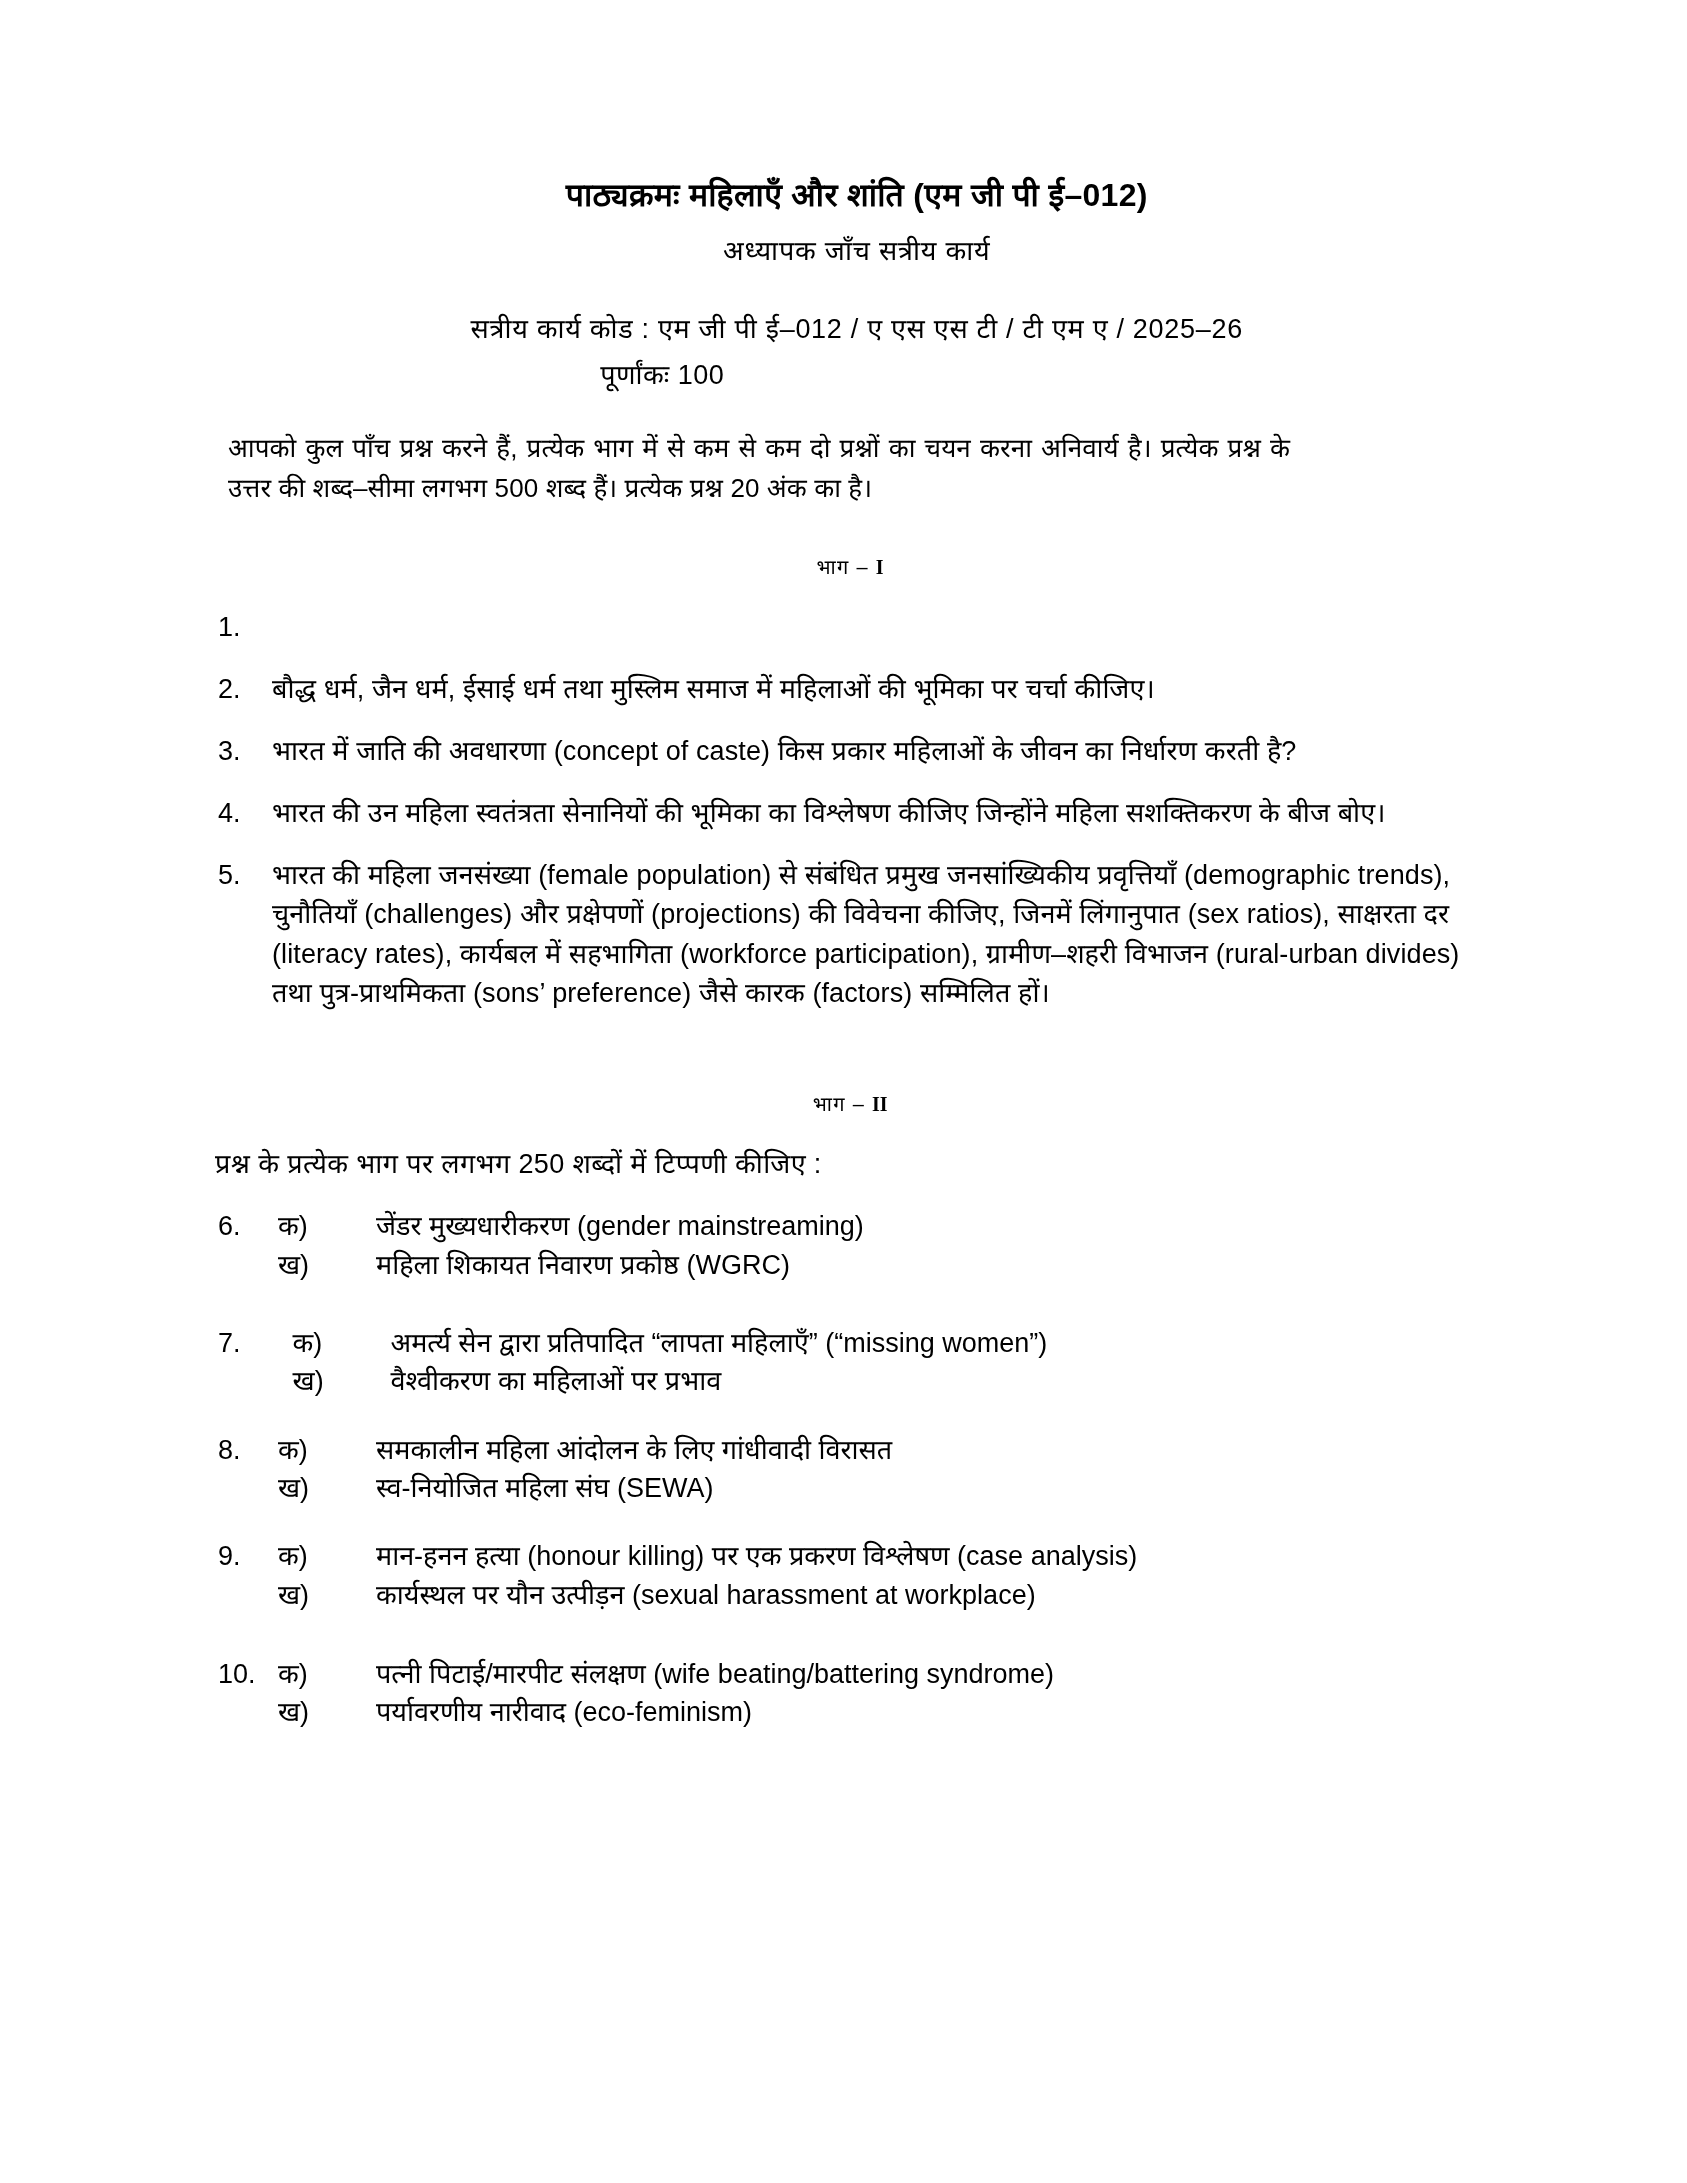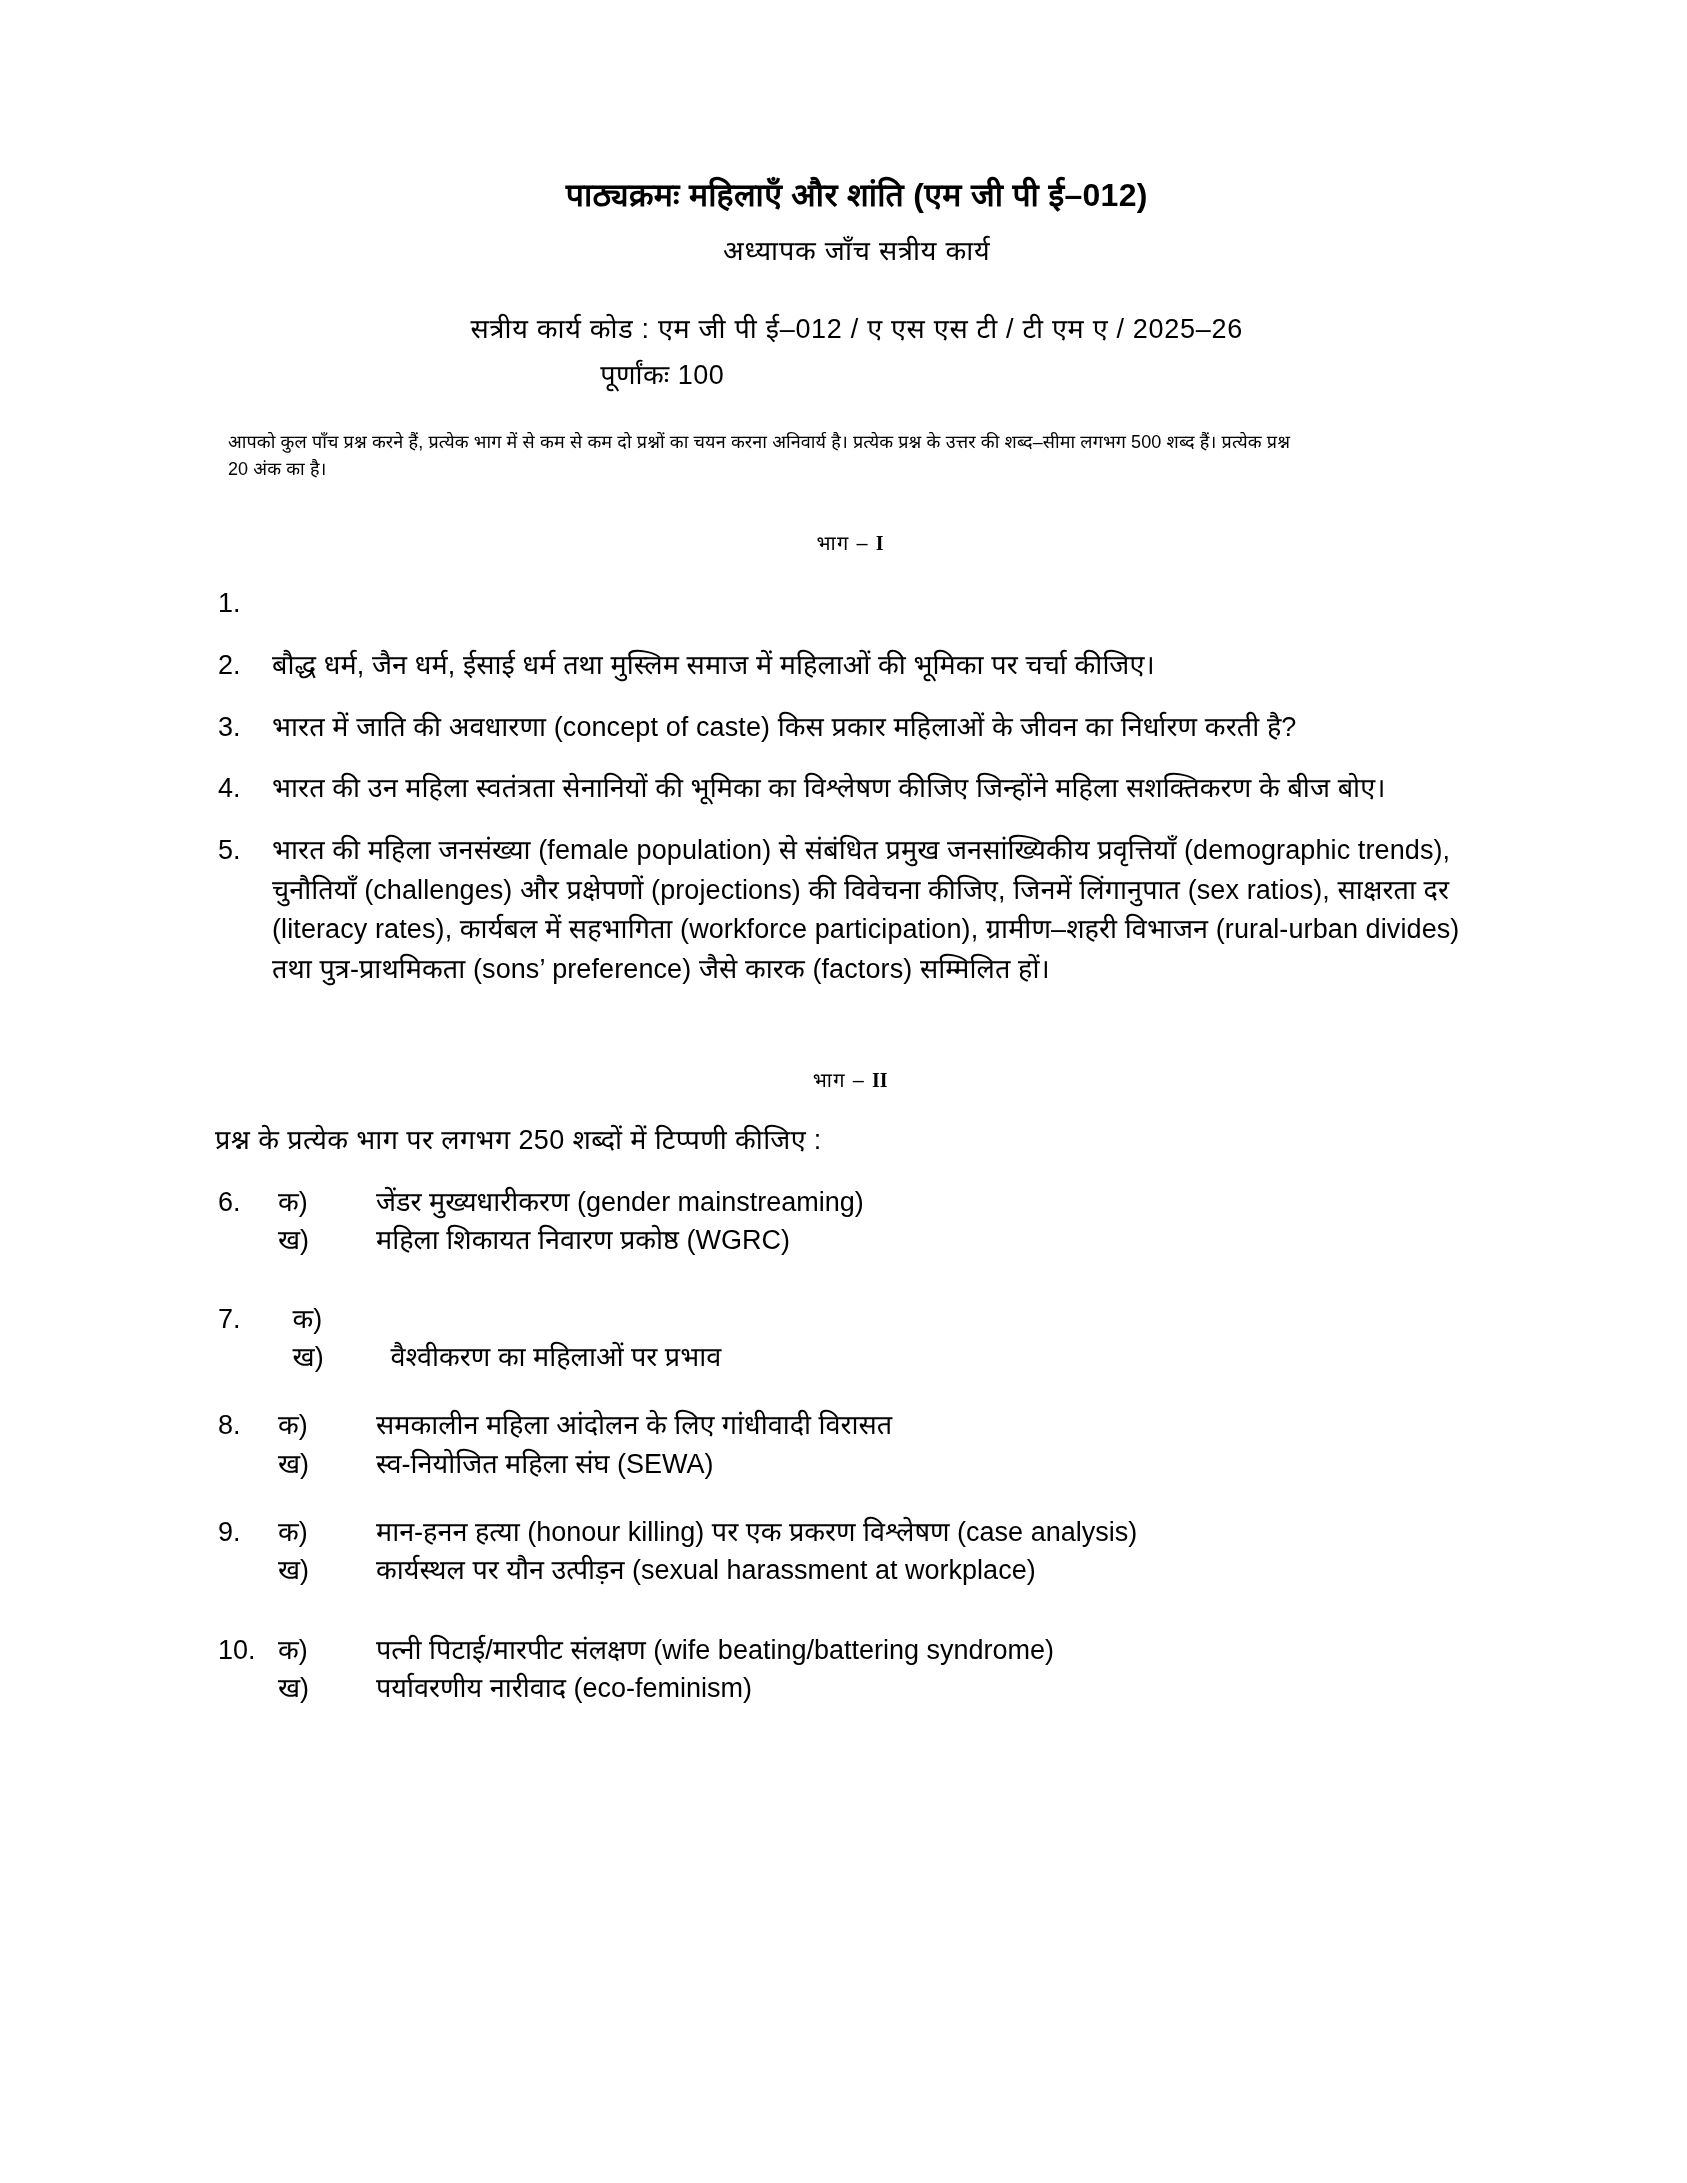--- a/index.html
+++ b/index.html
@@ -58,21 +58,21 @@
     font-size: 27px;
     margin: 9.3px 0 0 0;
     text-align: center;
     padding-right: 389px;
     letter-spacing: 0.5px;
   }
 
   
   .instructions {
     margin: 37px 397px 0 228px;
-    font-size: 18px;
+    font-size: 26px;
     line-height: 1.52;
     text-align: justify;
     text-justify: inter-word;
     letter-spacing: 0.1px;
   }
 
   
   .part-heading {
     text-align: center;
     font-size: 20px;
@@ -201,20 +201,21 @@
         <div class="sg-num blank">.</div>
         <div class="sg-label">ख)</div>
         <div class="sg-text">महिला शिकायत निवारण प्रकोष्ठ (WGRC)</div>
       </div>
     </div>
 
     <div class="sub-group indent" style="margin-top:40px;">
       <div class="sub-row">
         <div class="sg-num">7.</div>
         <div class="sg-label">क)</div>
+        <div class="sg-text">अमर्त्य सेन द्वारा प्रतिपादित “लापता महिलाएँ” (“missing women”)</div>
       </div>
       <div class="sub-row">
         <div class="sg-num blank">.</div>
         <div class="sg-label">ख)</div>
         <div class="sg-text">वैश्वीकरण का महिलाओं पर प्रभाव</div>
       </div>
     </div>
 
     <div class="sub-group">
       <div class="sub-row">

